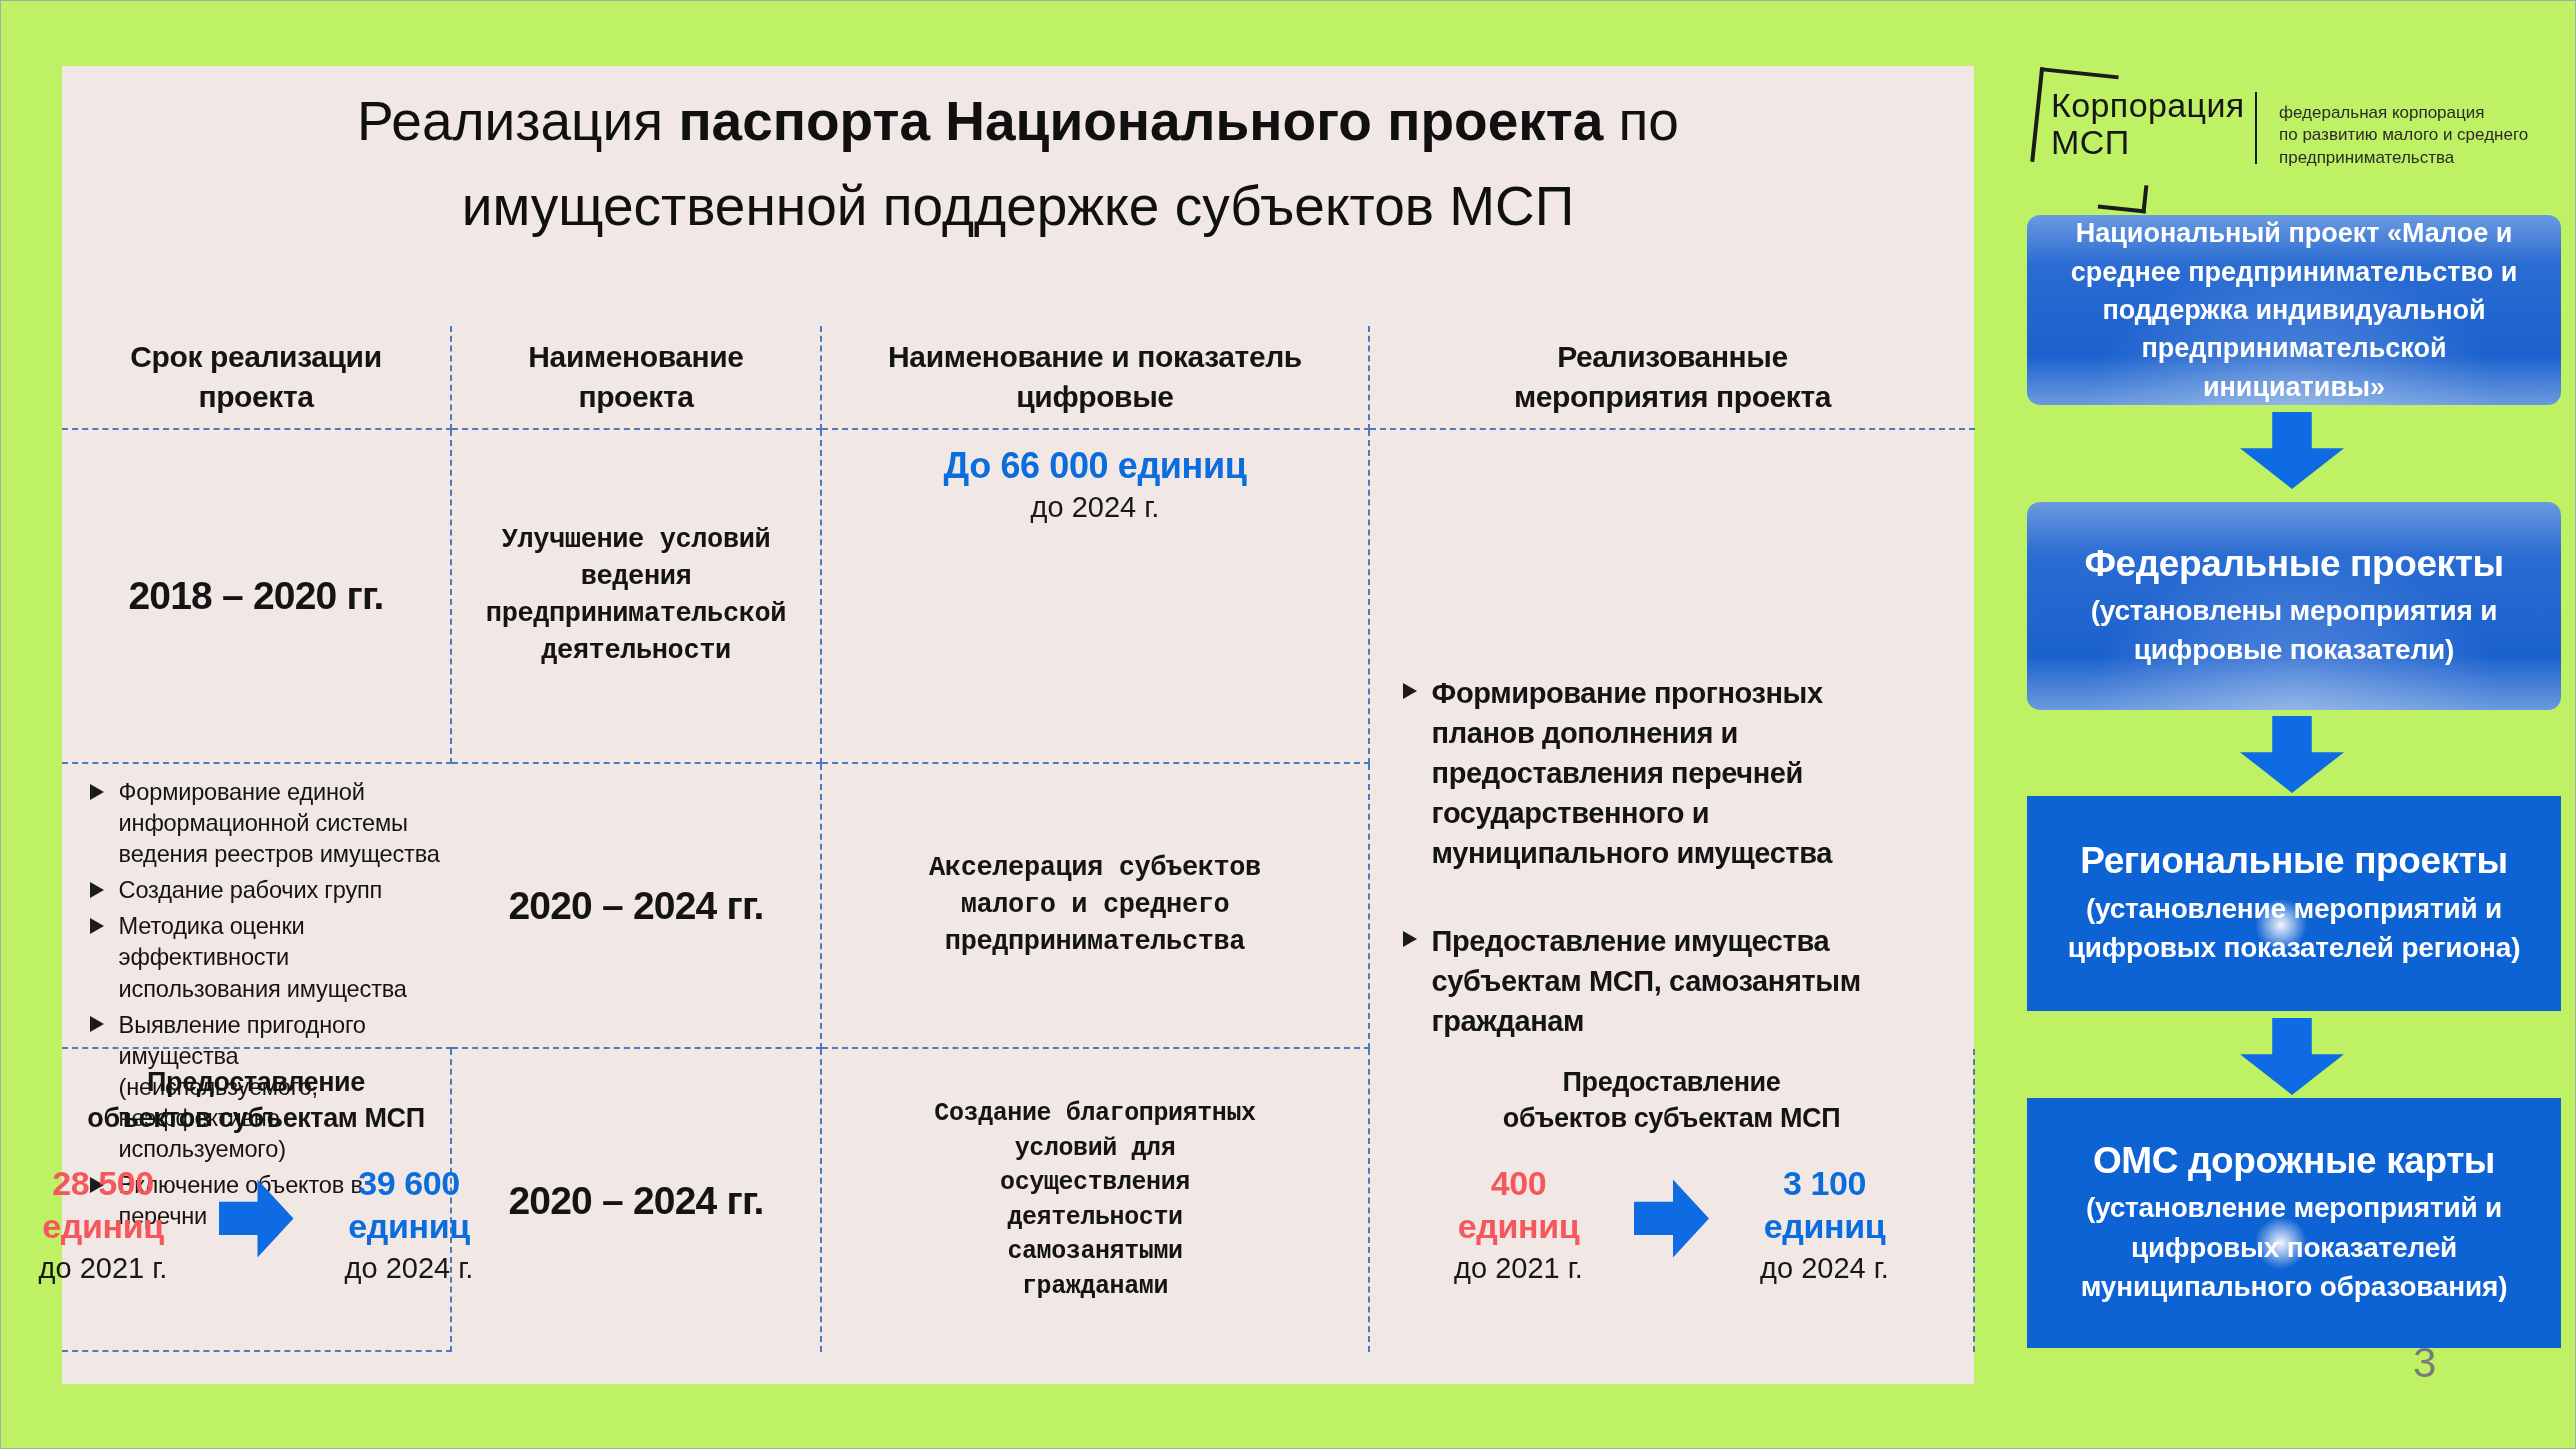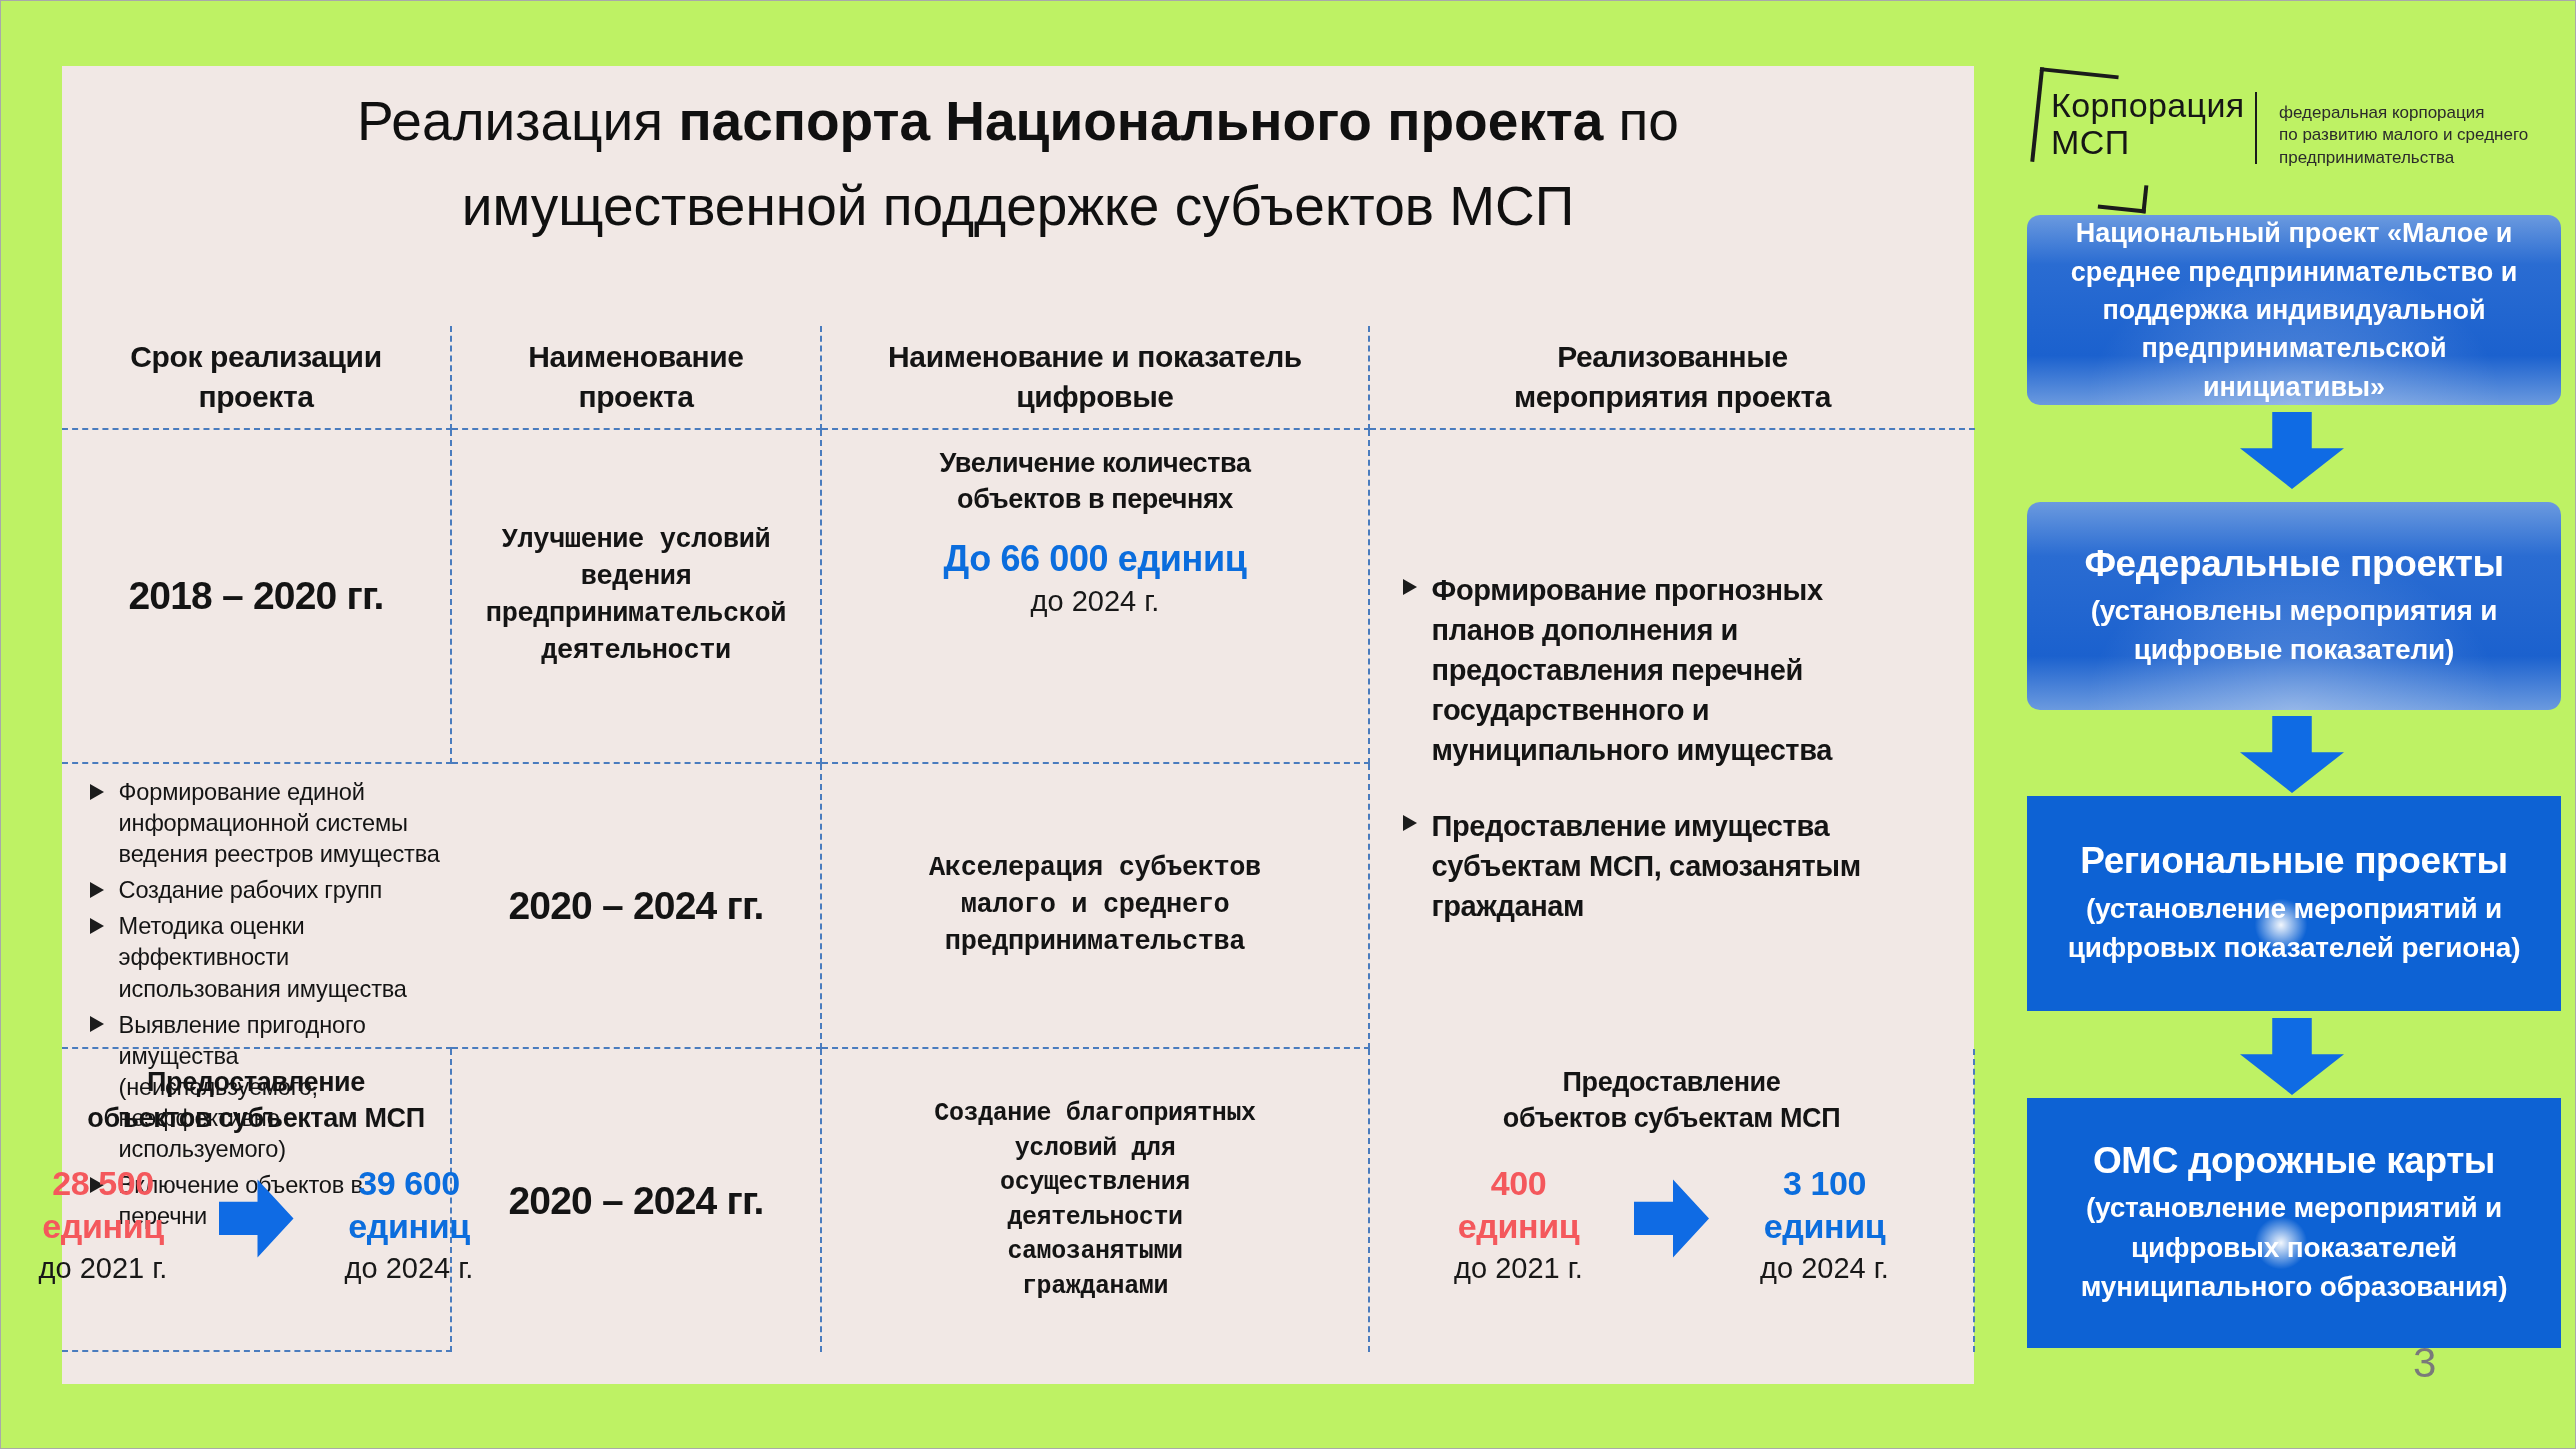--- a/index.html
+++ b/index.html
@@ -48,21 +48,21 @@
     clip-path:polygon(0 30%,52% 30%,52% 3%,100% 50%,52% 97%,52% 70%,0 70%);}
   
   .acts{list-style:none;margin:0;padding:13px 11.4px 8.1px 28px;width:100%;box-sizing:border-box;
     display:flex;flex-direction:column;gap:4.9px;align-items:flex-start;}
   .cell.acts-cell{justify-content:flex-start;align-items:flex-start;text-align:left;}
   .act{display:flex;gap:14.6px;align-items:flex-start;text-align:left;}
   .act-text{font-size:23.6px;line-height:1.32;letter-spacing:-0.2px;}
   .tri{flex:none;width:0;height:0;margin-top:6.5px;
     border-left:14px solid #1c1c1c;border-top:8.1px solid transparent;border-bottom:8.1px solid transparent;}
   .merged{grid-column:4;grid-row:2 / span 2;}
-  .acts-big{gap:36px;padding:24.4px 16.3px 8.1px 33px;justify-content:center;height:100%;box-sizing:border-box;}
+  .acts-big{gap:48px;padding:24.4px 16.3px 8.1px 33px;justify-content:flex-end;height:100%;box-sizing:border-box;}
   .acts-big .act-text{font-weight:700;font-size:29px;line-height:1.38;max-width:456px;letter-spacing:-0.4px;}
   .acts-big .tri{margin-top:9.8px;}
   
   .logo-name{position:absolute;left:2050px;top:86px;font-size:34px;line-height:1.1;
     font-weight:400;color:#161616;letter-spacing:0.4px;}
   .bracket-tl{position:absolute;left:2034px;top:70px;width:75px;height:91px;
     border-left:4.1px solid #1b1b1b;border-top:4.1px solid #1b1b1b;transform:rotate(6deg);}
   .bracket-br{position:absolute;left:2098px;top:182px;width:44px;height:24.4px;
     border-right:4.1px solid #1b1b1b;border-bottom:4.1px solid #1b1b1b;transform:rotate(6deg);}
   .logo-divider{position:absolute;left:2254px;top:91px;width:2.4px;height:72px;background:#1b1b1b;}
@@ -110,22 +110,20 @@
 цифровые</div>
       <div class="cell th hline pre">Реализованные
 мероприятия проекта</div>
 
       <div class="cell period vline hline">2018 – 2020 гг.</div>
       <div class="cell project vline hline pre">Улучшение условий
 ведения
 предпринимательской
 деятельности</div>
       <div class="cell ind vline hline">
-        <div class="ind-title pre">Увеличение количества
-объектов в перечнях</div>
         <div>
           <div class="big-blue">До 66 000 единиц</div>
           <div class="deadline">до 2024 г.</div>
         </div>
       </div>
       <div class="cell hline acts-cell">
         <ul class="acts">
 
             <li class="act">
               <span class="tri"></span>

